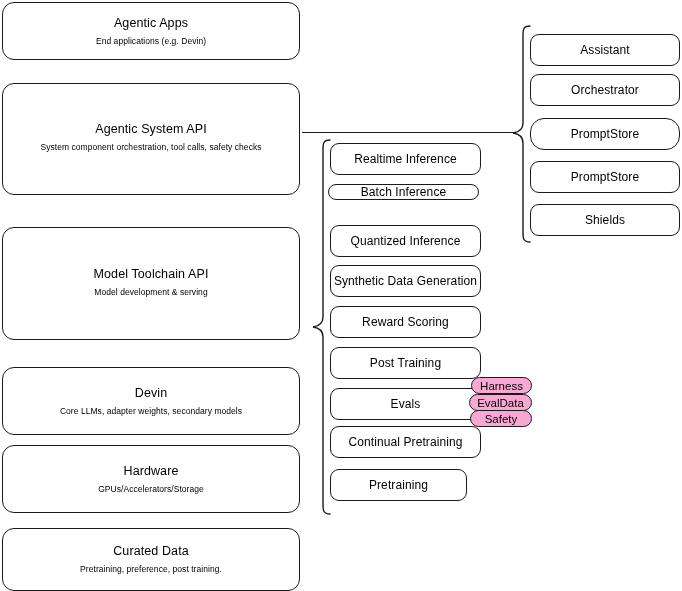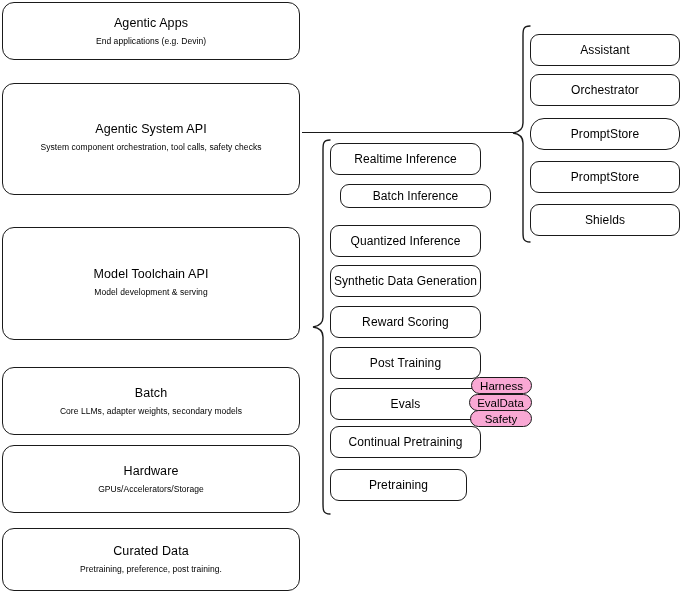--- a/index.html
+++ b/index.html
@@ -118,21 +118,21 @@
 
   <div class="box layer-box" style="left:2px; top:227px; width:298px; height:113px;">
     <div class="stack" style="margin-top:-2px;">
       <div class="title">Model Toolchain API</div>
       <div class="subtitle">Model development &amp; serving</div>
     </div>
   </div>
 
   <div class="box layer-box" style="left:2px; top:367px; width:298px; height:68px;">
     <div class="stack">
-      <div class="title">Batch</div>
+      <div class="title">Devin</div>
       <div class="subtitle">Core LLMs, adapter weights, secondary models</div>
     </div>
   </div>
 
   <div class="box layer-box" style="left:2px; top:445px; width:298px; height:68px;">
     <div class="stack">
       <div class="title">Hardware</div>
       <div class="subtitle">GPUs/Accelerators/Storage</div>
     </div>
   </div>
@@ -182,21 +182,21 @@
                C 11 185, 8 188, 1 189
                C 8 190, 11 193, 11 199
                L 11 366
                C 11 372, 11 376, 18 376" fill="none" stroke="#1a1a1a" stroke-width="1.4" stroke-linecap="round"></path>
     </svg>
   </div>
 
   <div class="chip" style="left:330px; top:143px; width:151px; height:32px;">
     <span>Realtime Inference</span>
   </div>
-  <div class="chip" style="left:340px; top:184px; width:151px; height:24px;">
+  <div class="chip" style="left:328px; top:184px; width:151px; height:16px;">
     <span>Batch Inference</span>
   </div>
   <div class="chip" style="left:330px; top:225px; width:151px; height:32px;">
     <span>Quantized Inference</span>
   </div>
   <div class="chip" style="left:330px; top:265px; width:151px; height:32px;">
     <span>Synthetic Data Generation</span>
   </div>
   <div class="chip" style="left:330px; top:306px; width:151px; height:32px;">
     <span>Reward Scoring</span>

